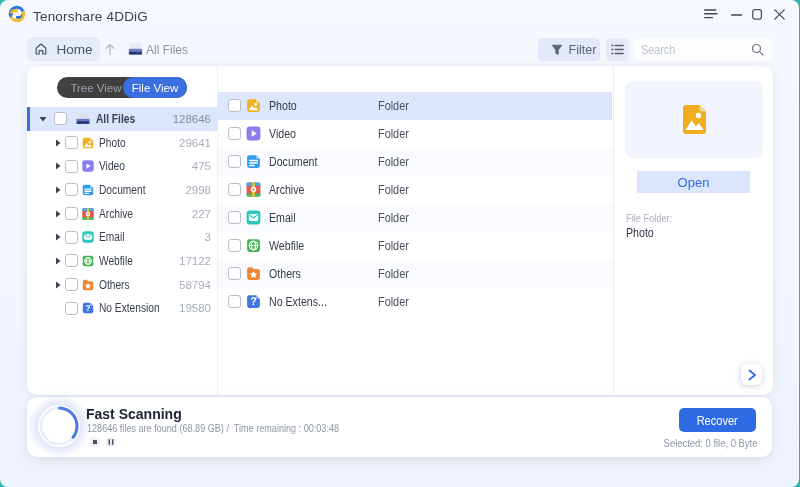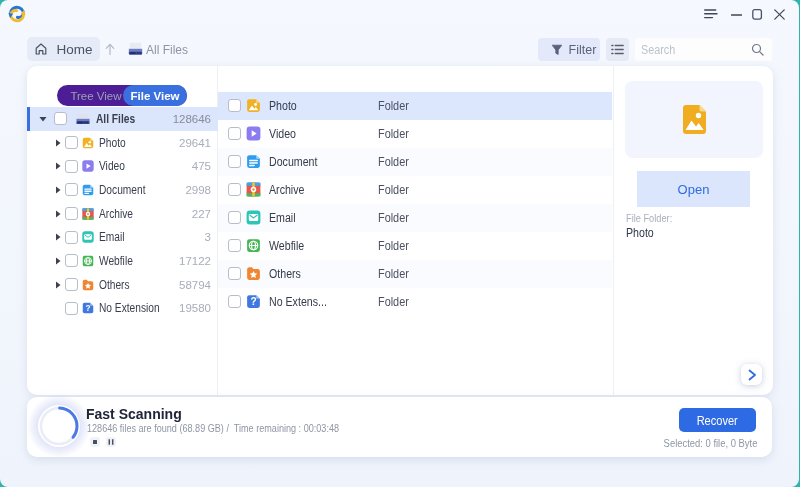--- a/index.html
+++ b/index.html
@@ -22,23 +22,23 @@
 .navdrive { position:absolute; left:127px; top:41px; }
 .navallfiles { position:absolute; left:146px; top:43px; font-size:12px; color:#8d95a5; }
 .filterbtn { position:absolute; left:538px; top:38px; width:62px; height:23px; background:#e3e9fa; border-radius:4px; display:flex; align-items:center; justify-content:center; gap:6px; padding-left:9px; font-size:12.5px; color:#59627a; box-sizing:border-box; }
 .listbtn { position:absolute; left:606px; top:38px; width:23px; height:23px; background:#e6eaf4; border-radius:4px; display:flex; align-items:center; justify-content:center; }
 .searchbox { position:absolute; left:635px; top:38px; width:137px; height:23px; background:#fdfdfe; border-radius:4px; }
 .searchbox span { position:absolute; left:6px; top:5px; font-size:12px; color:#bcc3cf; transform:scaleX(0.9); transform-origin:0 0; }
 .searchbox svg { position:absolute; right:8px; top:5px; }
 
 .card { position:absolute; left:27px; top:66px; width:746px; height:329px; background:#ffffff; border-radius:10px; box-shadow:0 2px 8px rgba(150,165,195,0.25); }
 .leftpane { position:absolute; left:0; top:0; width:191px; height:329px; border-right:1px solid #edeff4; }
-.tabs { position:absolute; left:30px; top:11px; width:130px; height:21px; background:#4c1d95; border-radius:11px;margin-top:8px; }
+.tabs { position:absolute; left:30px; top:11px; width:130px; height:21px; background:#404040; border-radius:11px; }
 .tab-tree { position:absolute; left:3px; top:0; width:72px; height:21px; display:flex; align-items:center; justify-content:center; font-size:11.5px; color:#9aa2b0; }
-.tab-file { position:absolute; left:66px; top:0; width:64px; height:21px; background:#3a6fe0; border-radius:11px; display:flex; align-items:center; justify-content:center; font-size:11.5px; color:#fff; font-weight:bold; }
+.tab-file { position:absolute; left:66px; top:0; width:64px; height:21px; background:#3a6fe0; border-radius:11px; display:flex; align-items:center; justify-content:center; font-size:11.5px; color:#fff; font-weight:normal; }
 .tree { position:absolute; left:0; top:41px; width:191px; }
 .trow { position:relative; height:23.7px; display:flex; align-items:center; }
 .trow.sel { background:#dbe5fb; border-left:3px solid #3a6fe0; }
 .trow .arr { position:absolute; left:9px; width:8px; text-align:center; }
 .trow.child .arr { left:27px; }
 .trow .cb { position:absolute; left:24px; width:13px; height:13px; border:1px solid #b7bdc9; border-radius:3px; background:#fff; }
 .trow.child .cb { left:38px; }
 .trow .ticon { position:absolute; left:45px; width:14px; height:14px; }
 .trow.child .ticon { left:54px; }
 .trow .lbl { position:absolute; left:66px; font-size:12px; color:#383e4e; transform:scaleX(0.85); transform-origin:0 50%; white-space:nowrap; }
@@ -56,21 +56,21 @@
 .row { position:relative; height:28px; }
 .row.alt { background:#fafbfe; }
 .row.sel { background:#dce6fd; }
 .row .cb { position:absolute; left:10px; top:7px; width:13px; height:13px; border:1px solid #b7bdc9; border-radius:3px; background:#fff; }
 .row .ricon { position:absolute; left:27px; top:5px; width:17px; height:17px; }
 .row .nm { position:absolute; left:51px; top:7px; font-size:12.5px; color:#353b4b; transform:scaleX(0.85); transform-origin:0 50%; white-space:nowrap; }
 .row .tp { position:absolute; left:160px; top:7px; font-size:12.5px; color:#4b5161; transform:scaleX(0.87); transform-origin:0 50%; }
 
 .rightpane { position:absolute; left:586px; top:0; width:160px; height:329px; border-left:1px solid #edeff4; }
 .preview { position:absolute; left:11px; top:15px; width:138px; height:77px; background:#f2f5fd; border-radius:8px; display:flex; align-items:center; justify-content:center; }
-.openbtn { position:absolute; left:23px; top:105px; width:113px; height:36px; background:#dbe6fd; border-radius:0; display:flex; align-items:center; justify-content:center; font-size:13px; color:#2e6be0; }
+.openbtn { position:absolute; left:23px; top:105px; width:113px; height:22px; background:#dbe6fd; border-radius:0; display:flex; align-items:center; justify-content:center; font-size:13px; color:#2e6be0; }
 .ffl { position:absolute; left:12px; top:146px; font-size:11px; color:#a9b0bc; transform:scaleX(0.84); transform-origin:0 0; }
 .ffv { position:absolute; left:12px; top:160px; font-size:12.5px; color:#30374a; transform:scaleX(0.85); transform-origin:0 0; }
 .chev2 { position:absolute; right:11px; top:298px; width:21px; height:21px; background:#fff; border-radius:6px; box-shadow:0 1px 6px rgba(140,155,185,0.5); display:flex; align-items:center; justify-content:center; }
 
 .bottom { position:absolute; left:27px; top:397px; width:745px; height:60px; background:#fff; border-radius:10px; box-shadow:0 3px 10px rgba(150,165,195,0.28); }
 .prog { position:absolute; left:10px; top:7px; width:44px; height:44px; overflow:visible; }
 .ptext { position:absolute; left:10px; top:7px; width:44px; height:44px; display:flex; align-items:center; justify-content:center; font-size:12px; font-weight:bold; color:#2d4f9e; }
 .fscan { position:absolute; left:59px; top:9px; font-size:14px; font-weight:bold; color:#20263a; }
 .fsub { position:absolute; left:60px; top:25px; font-size:11.5px; color:#8e96a4; transform:scaleX(0.79); transform-origin:0 0; white-space:nowrap; }
 .ctl1 { position:absolute; left:63px; top:40px; width:10px; height:10px; background:#f1f2f8; border-radius:3px; display:flex; align-items:center; justify-content:center; }
@@ -82,20 +82,21 @@
 <body>
 <div class="window">
 
   <div class="titlebar">
     <svg class="logo" viewBox="0 0 20 20" style="left:8px; top:5px; width:18px; height:18px;">
       <path d="M2.8 11 C1.8 5.2 7.3 1.2 12.3 2.9 C16.2 4.3 18.2 8.2 16.2 11.4 C15 13.3 12.7 14.4 10.4 13.7" fill="none" stroke="#2776d6" stroke-width="3.2" stroke-linecap="round"></path>
       <path d="M17.2 9 C18.2 14.8 12.7 18.8 7.7 17.1 C3.8 15.7 1.8 11.8 3.8 8.6 C5 6.7 7.3 5.6 9.6 6.3" fill="none" stroke="#f2bb2b" stroke-width="3.2" stroke-linecap="round"></path>
       <path d="M0.4 8.8 L5.8 9.6 L2.4 14.4 Z" fill="#2776d6"></path>
       <path d="M19.6 11.2 L14.2 10.4 L17.6 5.6 Z" fill="#f2bb2b"></path>
     </svg>
+    <div class="apptitle">Tenorshare 4DDiG</div>
     <svg class="winctl" style="left:704px; top:9px" width="14" height="10" viewBox="0 0 14 10">
         <g stroke="#3f4657" stroke-width="1.4" stroke-linecap="round">
           <line x1="0.7" y1="1" x2="11.7" y2="1"></line>
           <line x1="0.7" y1="4.8" x2="13" y2="4.8"></line>
           <line x1="0.7" y1="8.6" x2="8.5" y2="8.6"></line>
         </g>
       </svg>
     <svg class="winctl" style="left:731px; top:9px" width="11" height="11" viewBox="0 0 11 11">
         <line x1="0.5" y1="6" x2="10.5" y2="6" stroke="#3f4657" stroke-width="1.3" stroke-linecap="round"></line>
       </svg>

